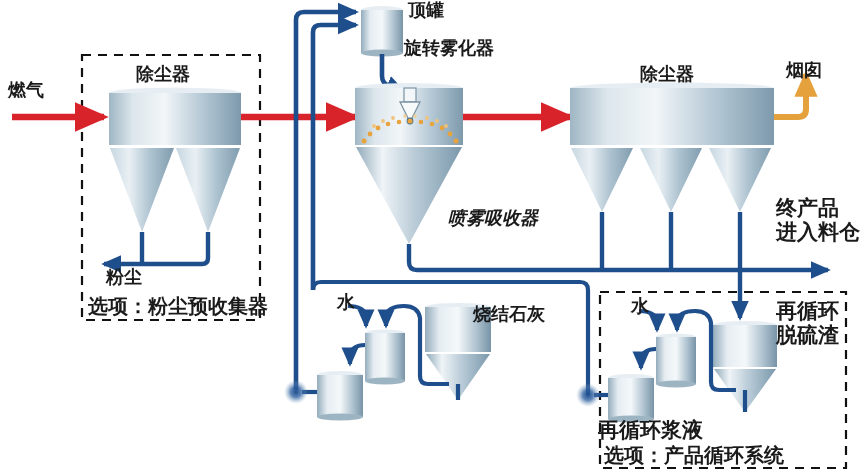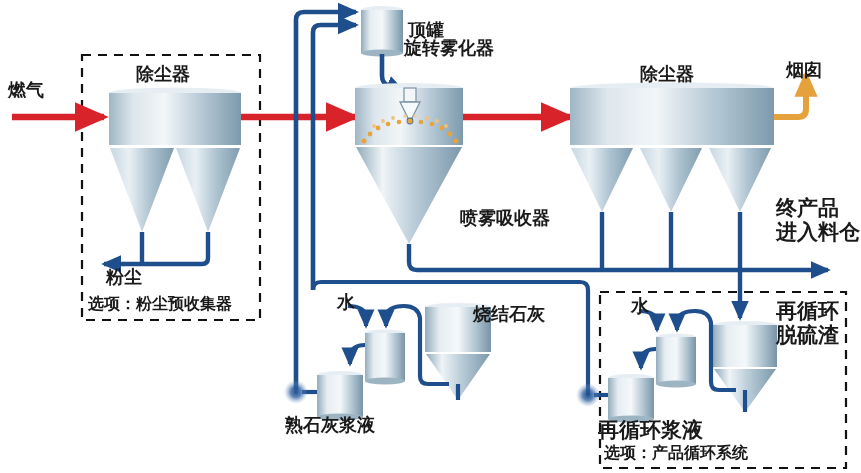--- a/index.html
+++ b/index.html
@@ -2,21 +2,21 @@
 <html><head>
 <meta charset="utf-8">
 <style>
   html,body{margin:0;padding:0;background:#ffffff;}
   body{font-family:"DejaVu Sans","Liberation Sans",sans-serif;}
   #stage{position:relative;width:861px;height:473px;background:#fff;overflow:hidden;}
   svg#diagram{position:absolute;left:0;top:0;width:861px;height:473px;}
   .lbl{position:absolute;font-weight:bold;color:#1a1a1a;white-space:pre;line-height:1.15;}
   .lbl.s18{font-size:18px;}
   .lbl.s17{font-size:21px;}
-  .lbl.s16{font-size:16px;}
+  .lbl.s16{font-size:20px;}
 </style>
 </head>
 <body>
 
 <div id="stage">
 
   <svg id="diagram" viewBox="0 0 861 473">
     <defs>
       <linearGradient id="gVessel" x1="0" y1="0" x2="0" y2="1">
         <stop offset="0%" stop-color="#EDF2F5"></stop>
@@ -224,32 +224,31 @@
       <path d="M580,282 L321,282 Q313,282 313,290"></path>
     </g>
     <circle cx="588" cy="395" r="12" fill="url(#gNode)"></circle>
   </svg>
 
   <div class="lbl s18" style="left:8px;  top:80px;">燃气</div>
   <div class="lbl s18" style="left:136px;top:64px;">除尘器</div>
   <div class="lbl s18" style="left:106px;top:267px;">粉尘</div>
   <div class="lbl s16" style="left:88px; top:295px;">选项：粉尘预收集器</div>
 
-  <div class="lbl s18" style="left:408px;top:20px;">顶罐</div>
+  <div class="lbl s18" style="left:408px;top:0;">顶罐</div>
   <div class="lbl s18" style="left:404px;top:38px;">旋转雾化器</div>
-  <div class="lbl s18" style="left:460px;top:208px;">喷雾吸收器</div>
+  <div class="lbl s18" style="left:448px;top:208px;font-style:italic;">喷雾吸收器</div>
 
   <div class="lbl s18" style="left:640px;top:64px;">除尘器</div>
   <div class="lbl s18" style="left:786px;top:60px;">烟囱</div>
   <div class="lbl s17" style="left:776px;top:196px;">终产品
 进入料仓</div>
 
   <div class="lbl s18" style="left:337px;top:292px;">水</div>
   <div class="lbl s18" style="left:473px;top:304px;">烧结石灰</div>
-  <div class="lbl s18" style="left:285px;top:415px;">熟石灰浆液</div>
 
   <div class="lbl s18" style="left:631px;top:296px;">水</div>
   <div class="lbl s17" style="left:776px;top:290px;margin-top:9px;">再循环
 脱硫渣</div>
   <div class="lbl s16" style="left:604px;top:444px;">选项：产品循环系统</div>
   <div class="lbl s17" style="left:598px;top:418px;">再循环浆液</div>
 
 </div>
 
 </body></html>

